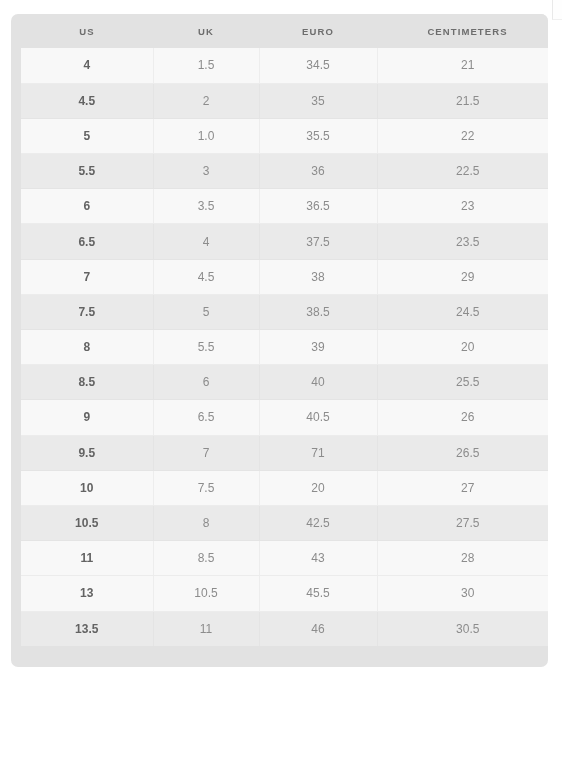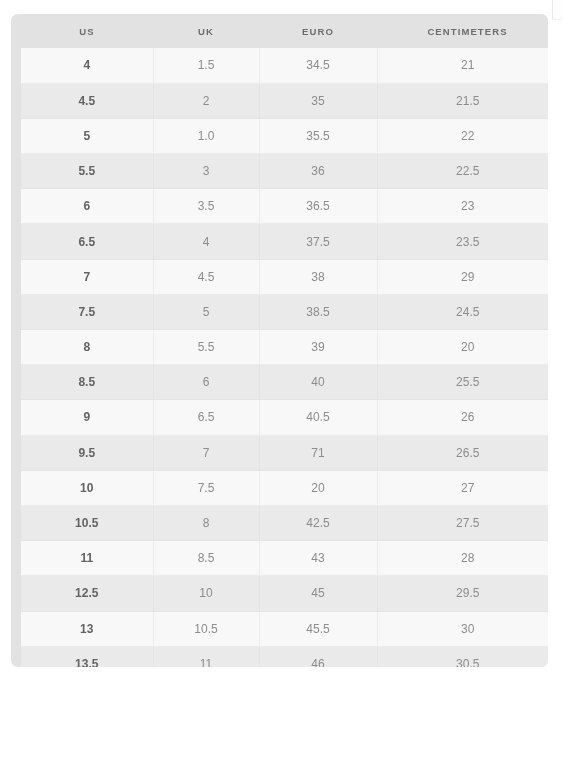--- a/index.html
+++ b/index.html
@@ -212,26 +212,20 @@
               <td>8</td>
               <td>42.5</td>
               <td>27.5</td>
             </tr>
             <tr class="row-odd">
               <td class="cell-us">11</td>
               <td>8.5</td>
               <td>43</td>
               <td>28</td>
             </tr>
-            <tr class="row-even">
-              <td class="cell-us">12.5</td>
-              <td>10</td>
-              <td>45</td>
-              <td>29.5</td>
-            </tr>
             <tr class="row-odd">
               <td class="cell-us">13</td>
               <td>10.5</td>
               <td>45.5</td>
               <td>30</td>
             </tr>
             <tr class="row-even">
               <td class="cell-us">13.5</td>
               <td>11</td>
               <td>46</td>

